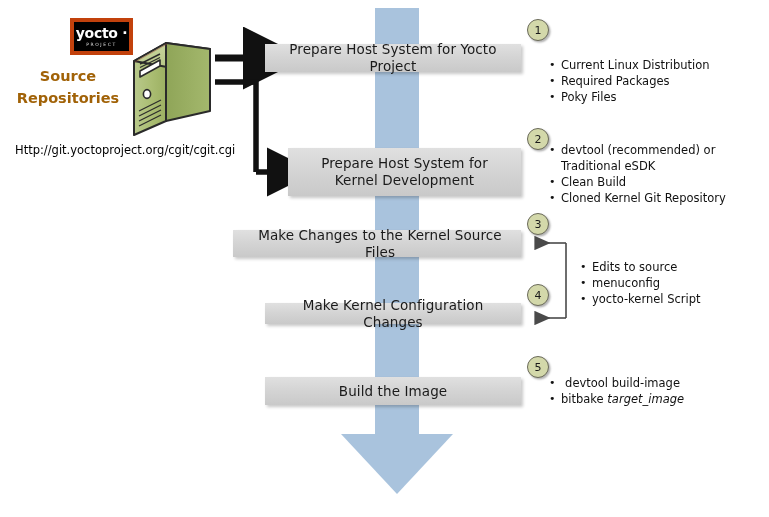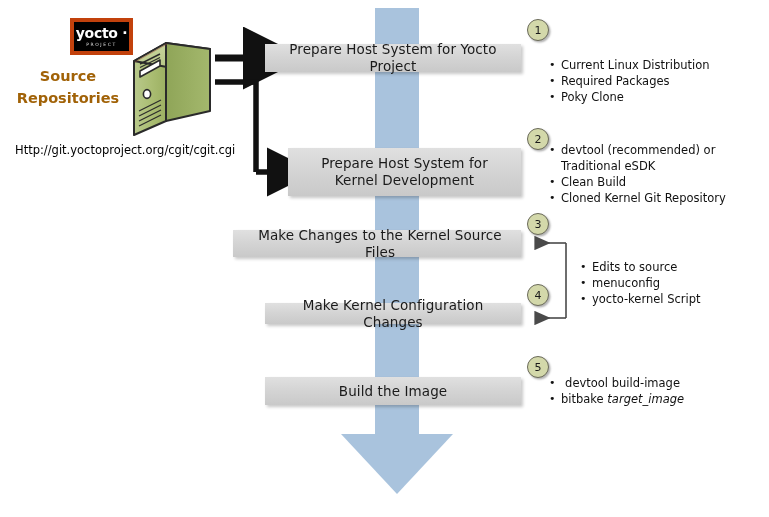--- a/index.html
+++ b/index.html
@@ -248,21 +248,21 @@
 
   <div class="pbox" style="left:265px; top:44px; width:256px; height:28px;">
     <span>Prepare Host System for Yocto Project</span>
   </div>
   <div class="badge" style="left:527px; top:19px;">
     <span>1</span>
   </div>
   <div class="blist" style="left:549px; top:32px;margin-top:25px;">
     <div class="bl">Current Linux Distribution</div>
     <div class="bl">Required Packages</div>
-    <div class="bl">Poky Clone</div>
+    <div class="bl">Poky Files</div>
   </div>
 
   <div class="pbox" style="left:288px; top:148px; width:233px; height:48px;">
     <span>Prepare Host System for Kernel Development</span>
   </div>
   <div class="badge" style="left:527px; top:128px;">
     <span>2</span>
   </div>
   <div class="blist" style="left:549px; top:142px;">
     <div class="bl">devtool (recommended) or</div>

